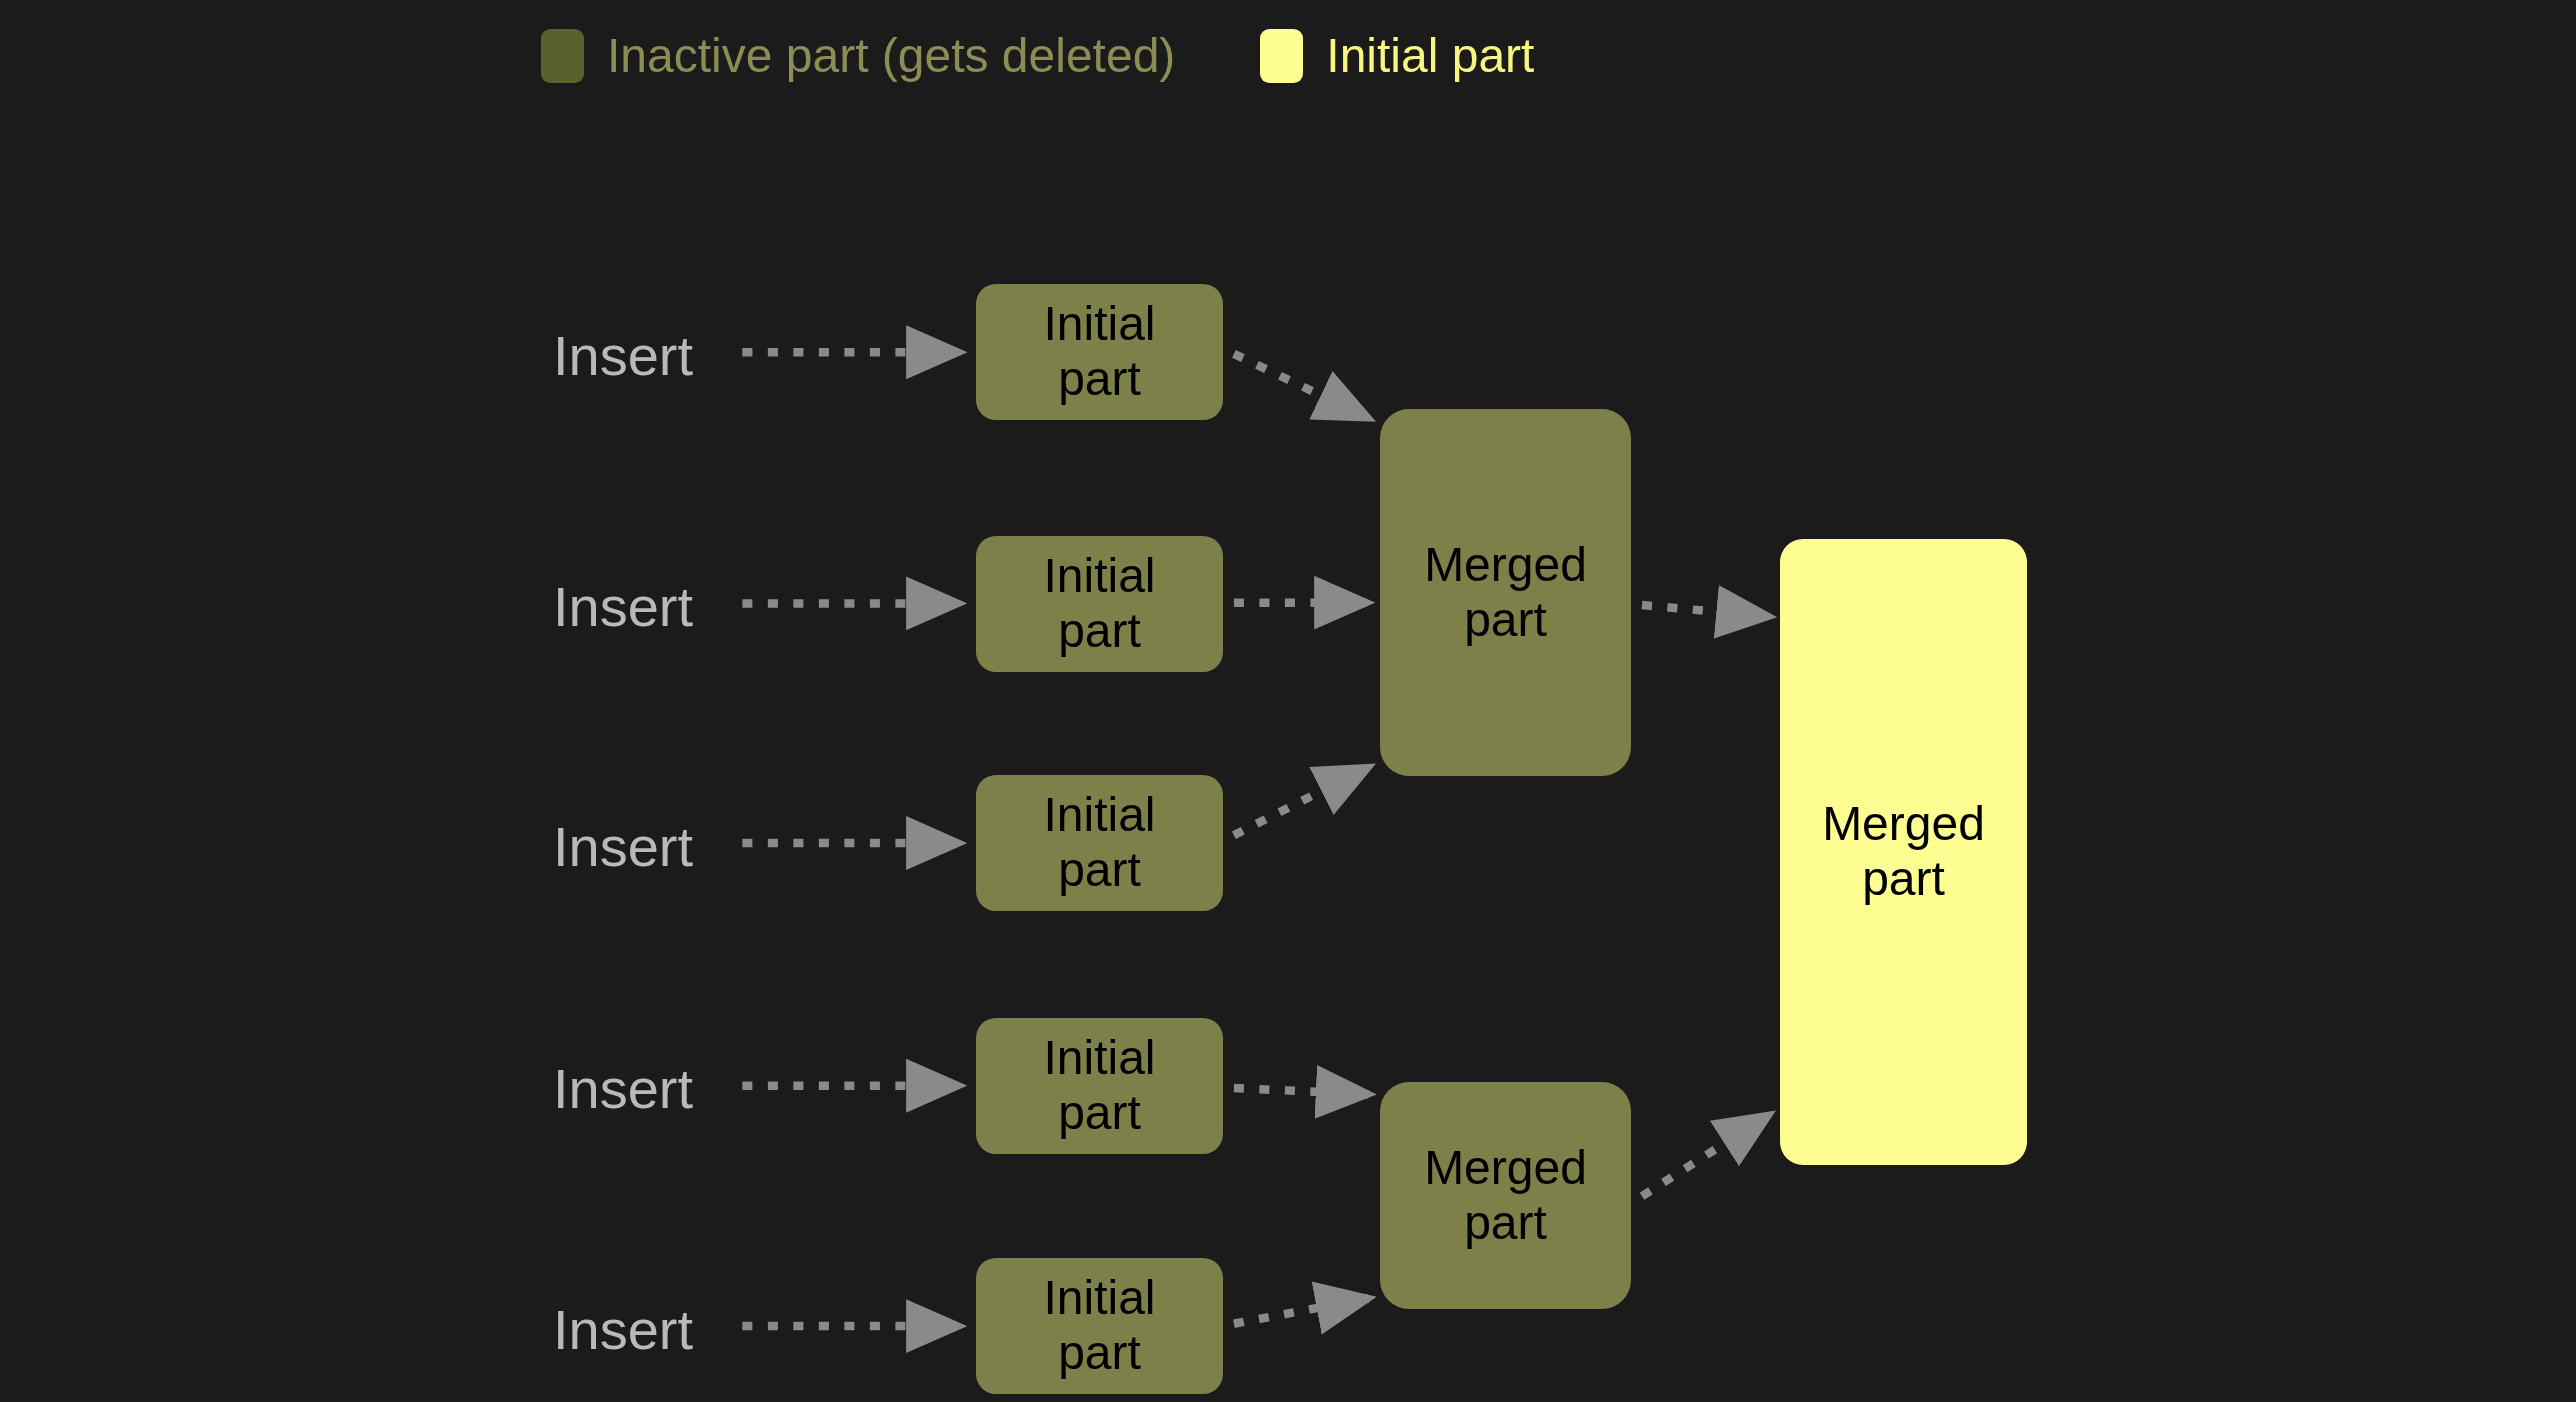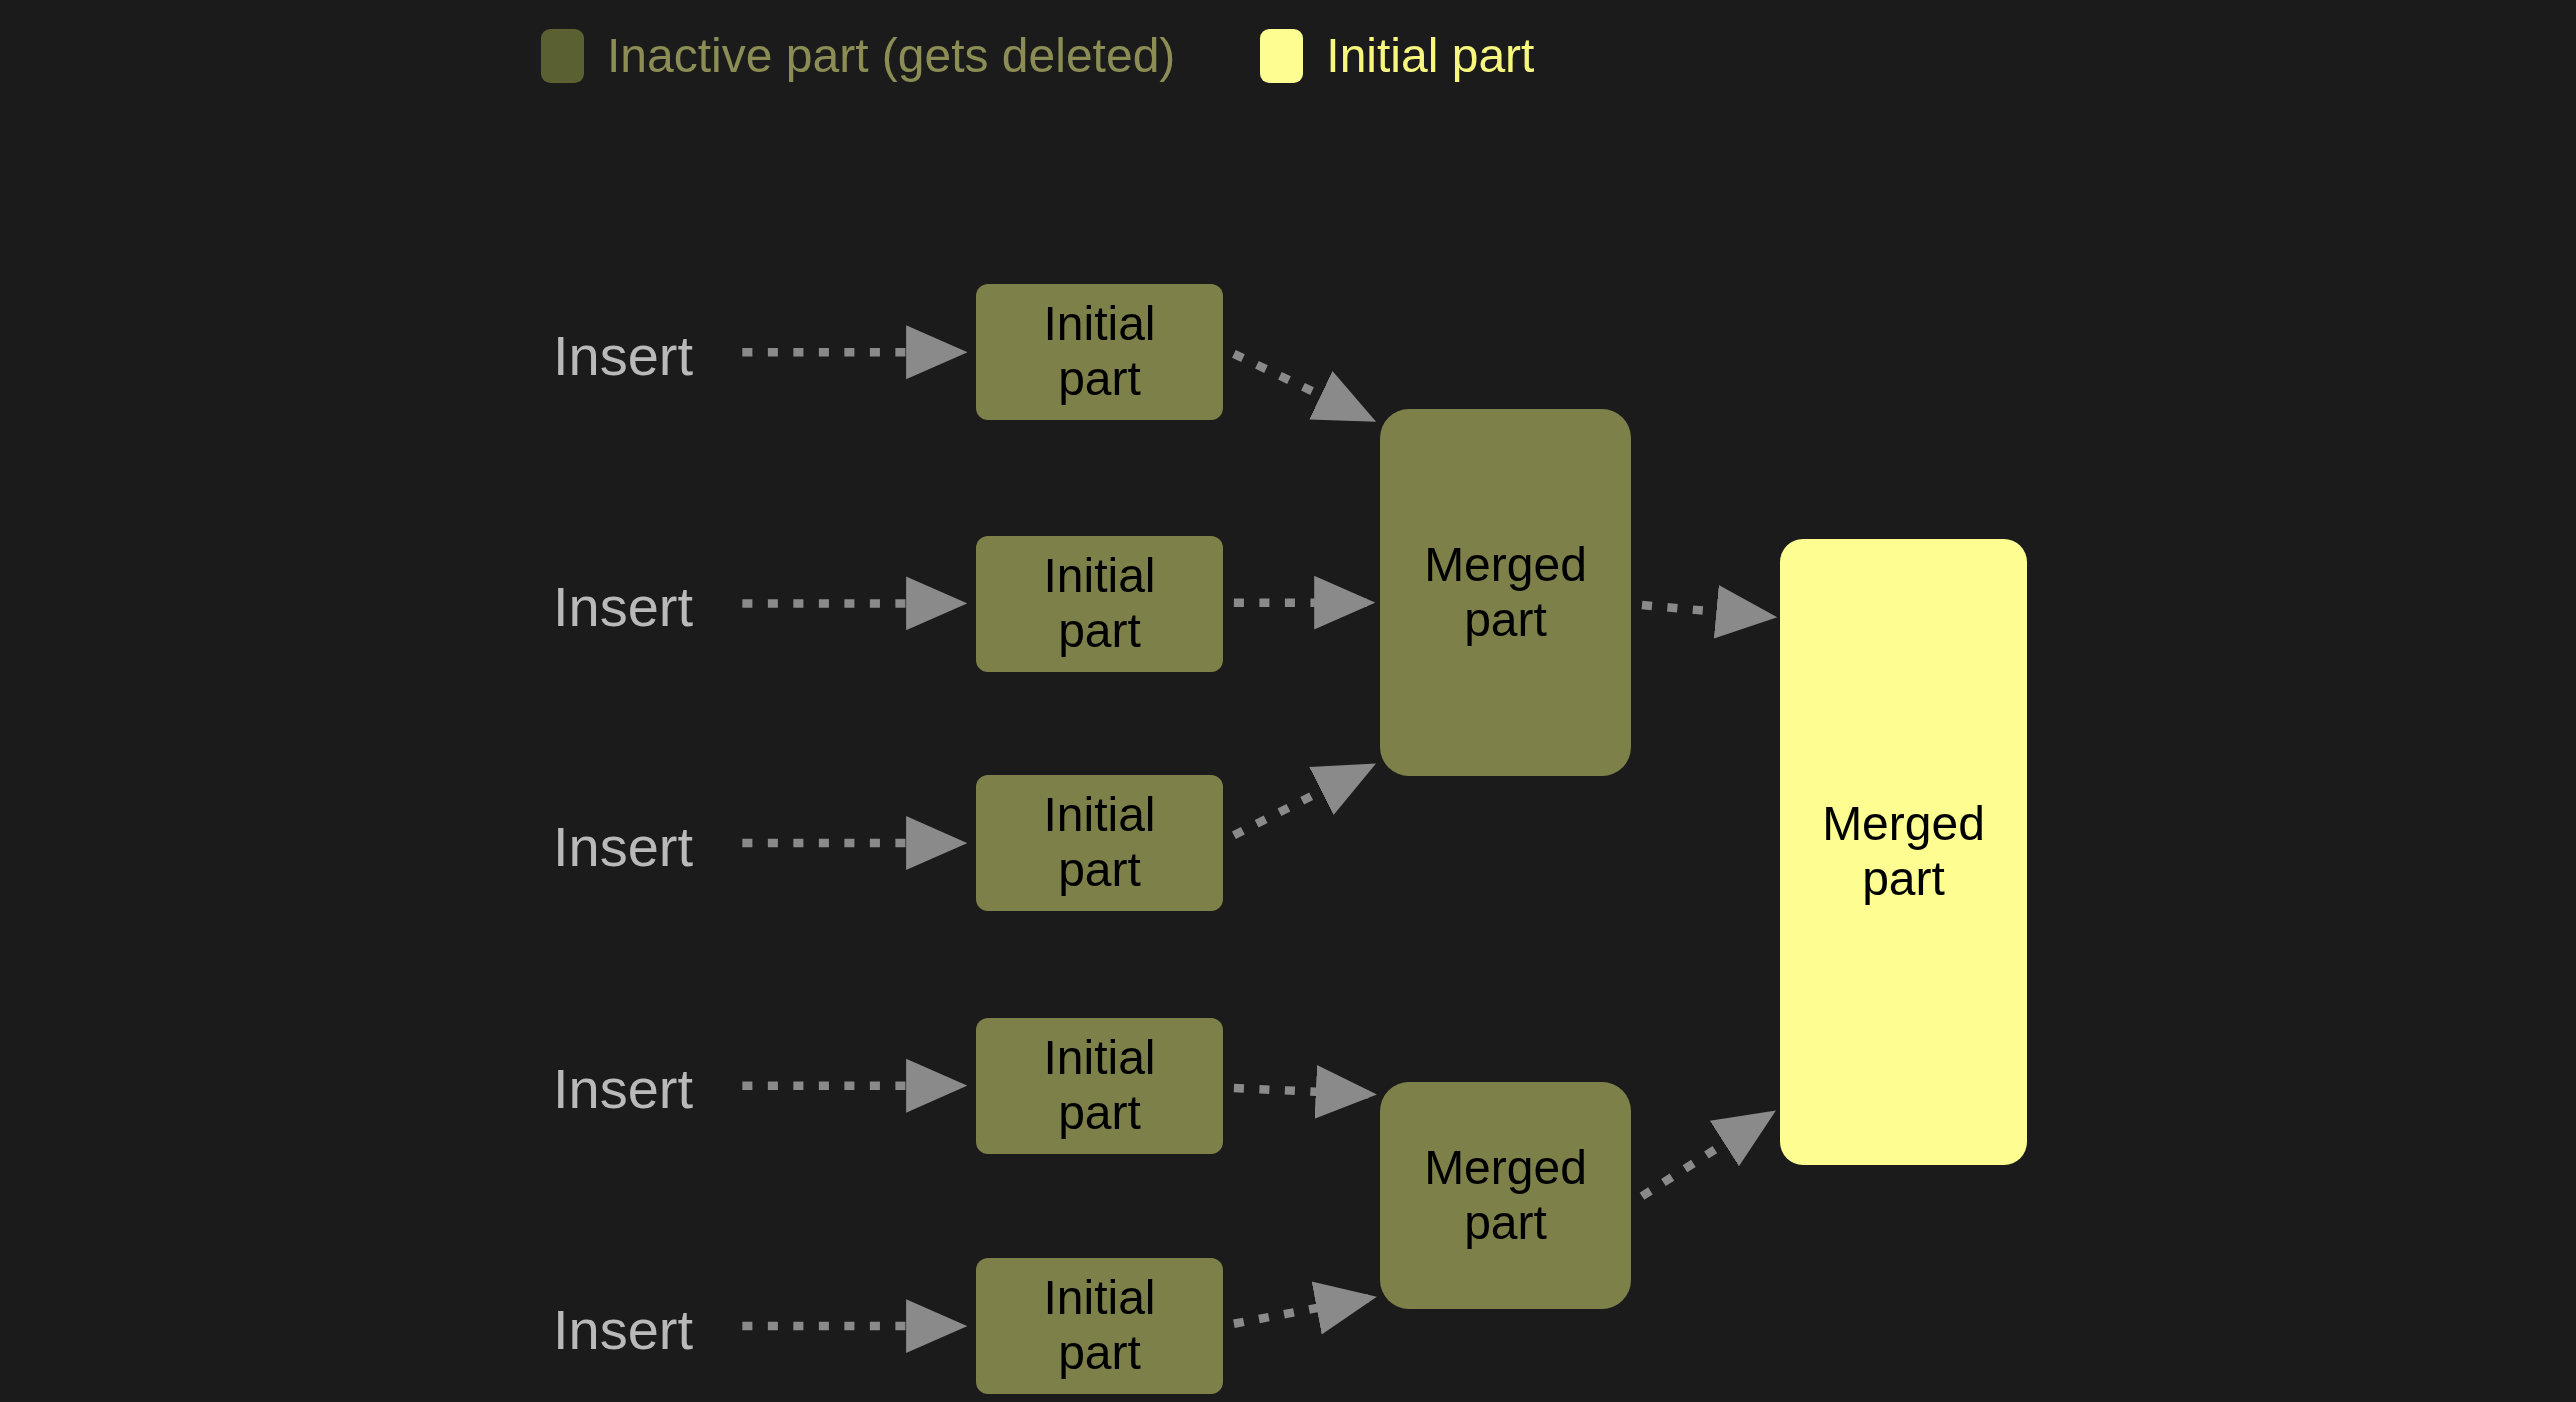--- a/index.html
+++ b/index.html
@@ -60,21 +60,21 @@
     box-sizing: border-box;
   }
   .node-label {
     font-size: 48px;
     line-height: 1.14;
     letter-spacing: 0px;
   }
 
   .node.initial {
     background: #7e8049;
-    border-radius: 12px;
+    border-radius: 20px;
     width: 247px;
     height: 136px;
     left: 976px;
   }
   .node.merged {
     background: #7e8049;
     border-radius: 29px;
     width: 251px;
     left: 1380px;
   }

